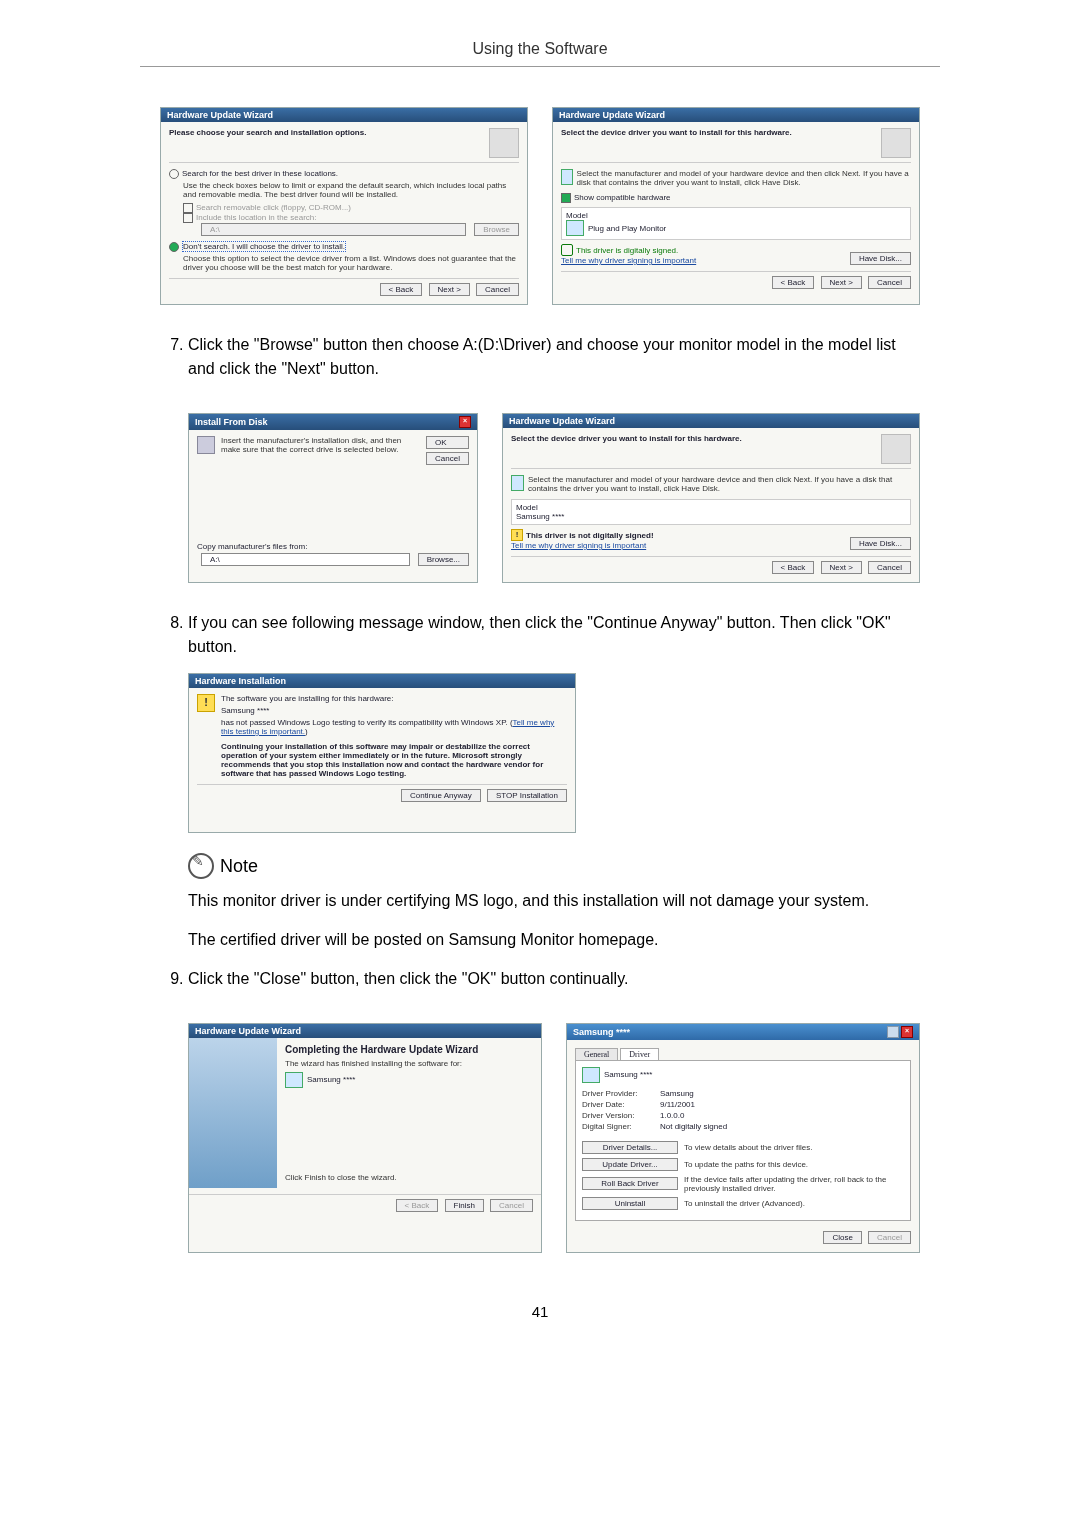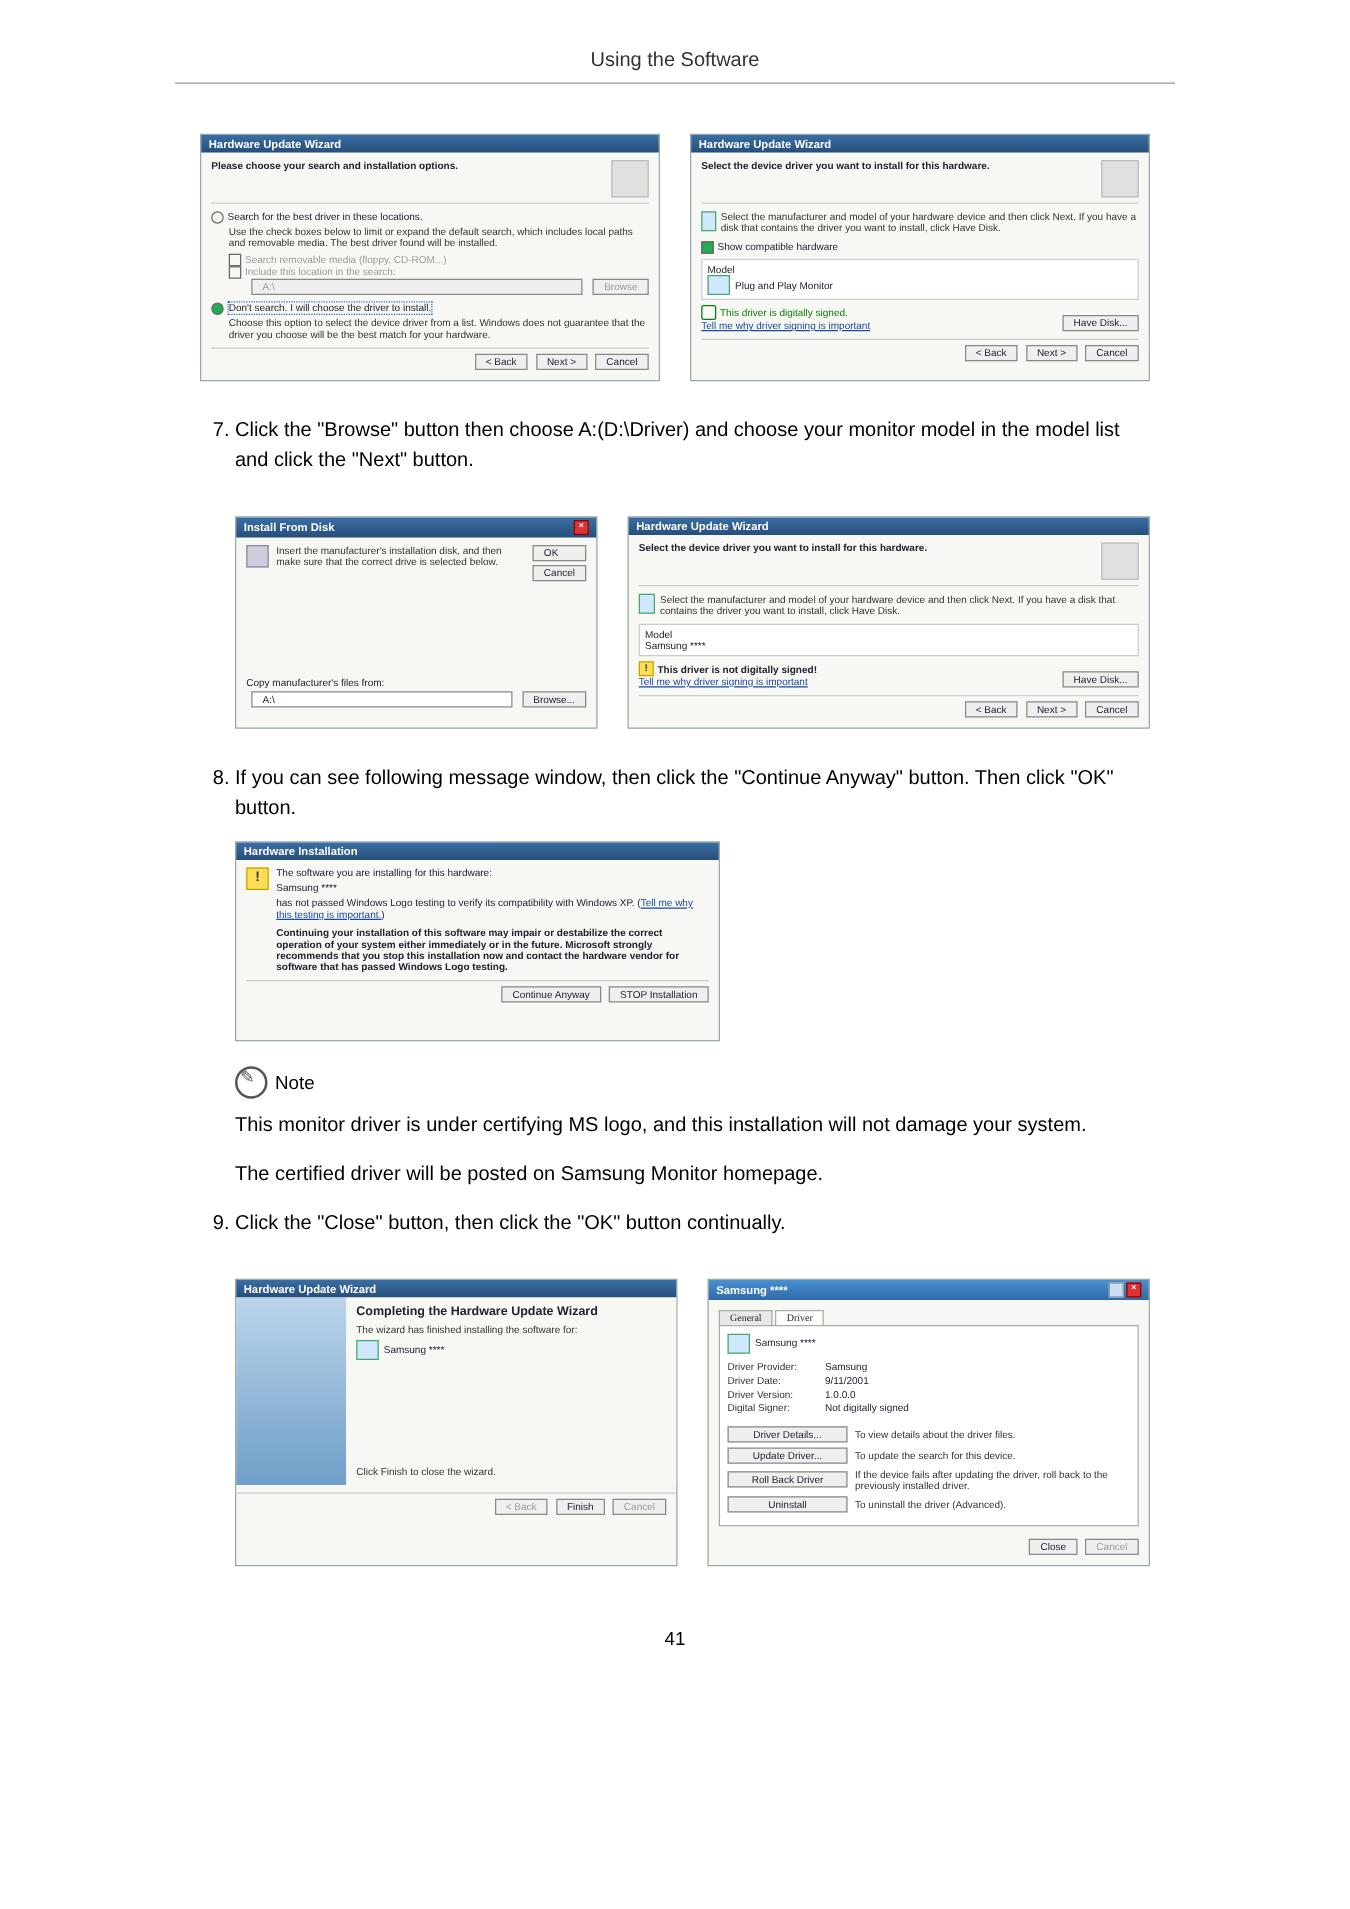--- a/index.html
+++ b/index.html
@@ -140,21 +140,21 @@
     position: relative;
   }
   .note-icon::after {
     content: "✎";
     position: absolute;
     top: -2px;
     left: 2px;
     font-size: 14px;
     color: #555;
   }
-  .note-label { font-size: 15px; }
+  .note-label { font-size: 18px; }
   .para {
     font-size: 16px;
     line-height: 1.55;
     margin: 0 0 14px 0;
   }
 
   .install-panel {
     flex: none;
     width: 290px;
   }
@@ -233,21 +233,21 @@
         <div class="titlebar">
           <span>Hardware Update Wizard</span>
         </div>
         <div class="pbody">
           <div class="pheadrow">
             <b>Please choose your search and installation options.</b>
             <span class="icon"></span>
           </div>
           <div><span class="radio"></span><span>Search for the best driver in these locations.</span></div>
           <div class="small" style="margin:2px 0 4px 14px">Use the check boxes below to limit or expand the default search, which includes local paths and removable media. The best driver found will be installed.</div>
-          <div class="disabled" style="margin-left:14px"><span class="check"></span><span>Search removable media (floppy, CD-ROM...)</span></div>
+          <div class="disabled" style="margin-left:14px"><span class="check"></span><span>Search removable click (floppy, CD-ROM...)</span></div>
           <div class="disabled" style="margin-left:14px"><span class="check"></span><span>Include this location in the search:</span></div>
           <div class="disabled" style="margin-left:28px; display:flex; gap:4px;">
             <span class="btn" style="flex:1;text-align:left">A:\</span>
             <span class="btn">Browse</span>
           </div>
           <div style="margin-top:6px"><span class="radio" style="background:#2a5"></span><span style="border:1px dotted #36c">Don't search. I will choose the driver to install.</span></div>
           <div class="small" style="margin:2px 0 0 14px">Choose this option to select the device driver from a list. Windows does not guarantee that the driver you choose will be the best match for your hardware.</div>
           <div class="btnrow">
             <span class="btn">&lt; Back</span>
             <span class="btn">Next &gt;</span>
@@ -459,21 +459,21 @@
                 <span class="k">Digital Signer:</span>
                 <span>Not digitally signed</span>
               </div>
             <div style="height:4px"></div>
             <div class="propbtnrow">
                 <span class="btn">Driver Details...</span>
                 <span class="d">To view details about the driver files.</span>
               </div>
             <div class="propbtnrow">
                 <span class="btn">Update Driver...</span>
-                <span class="d">To update the search for this device.</span>
+                <span class="d">To update the paths for this device.</span>
               </div>
             <div class="propbtnrow">
                 <span class="btn">Roll Back Driver</span>
                 <span class="d">If the device fails after updating the driver, roll back to the previously installed driver.</span>
               </div>
             <div class="propbtnrow">
                 <span class="btn">Uninstall</span>
                 <span class="d">To uninstall the driver (Advanced).</span>
               </div>
           </div>

